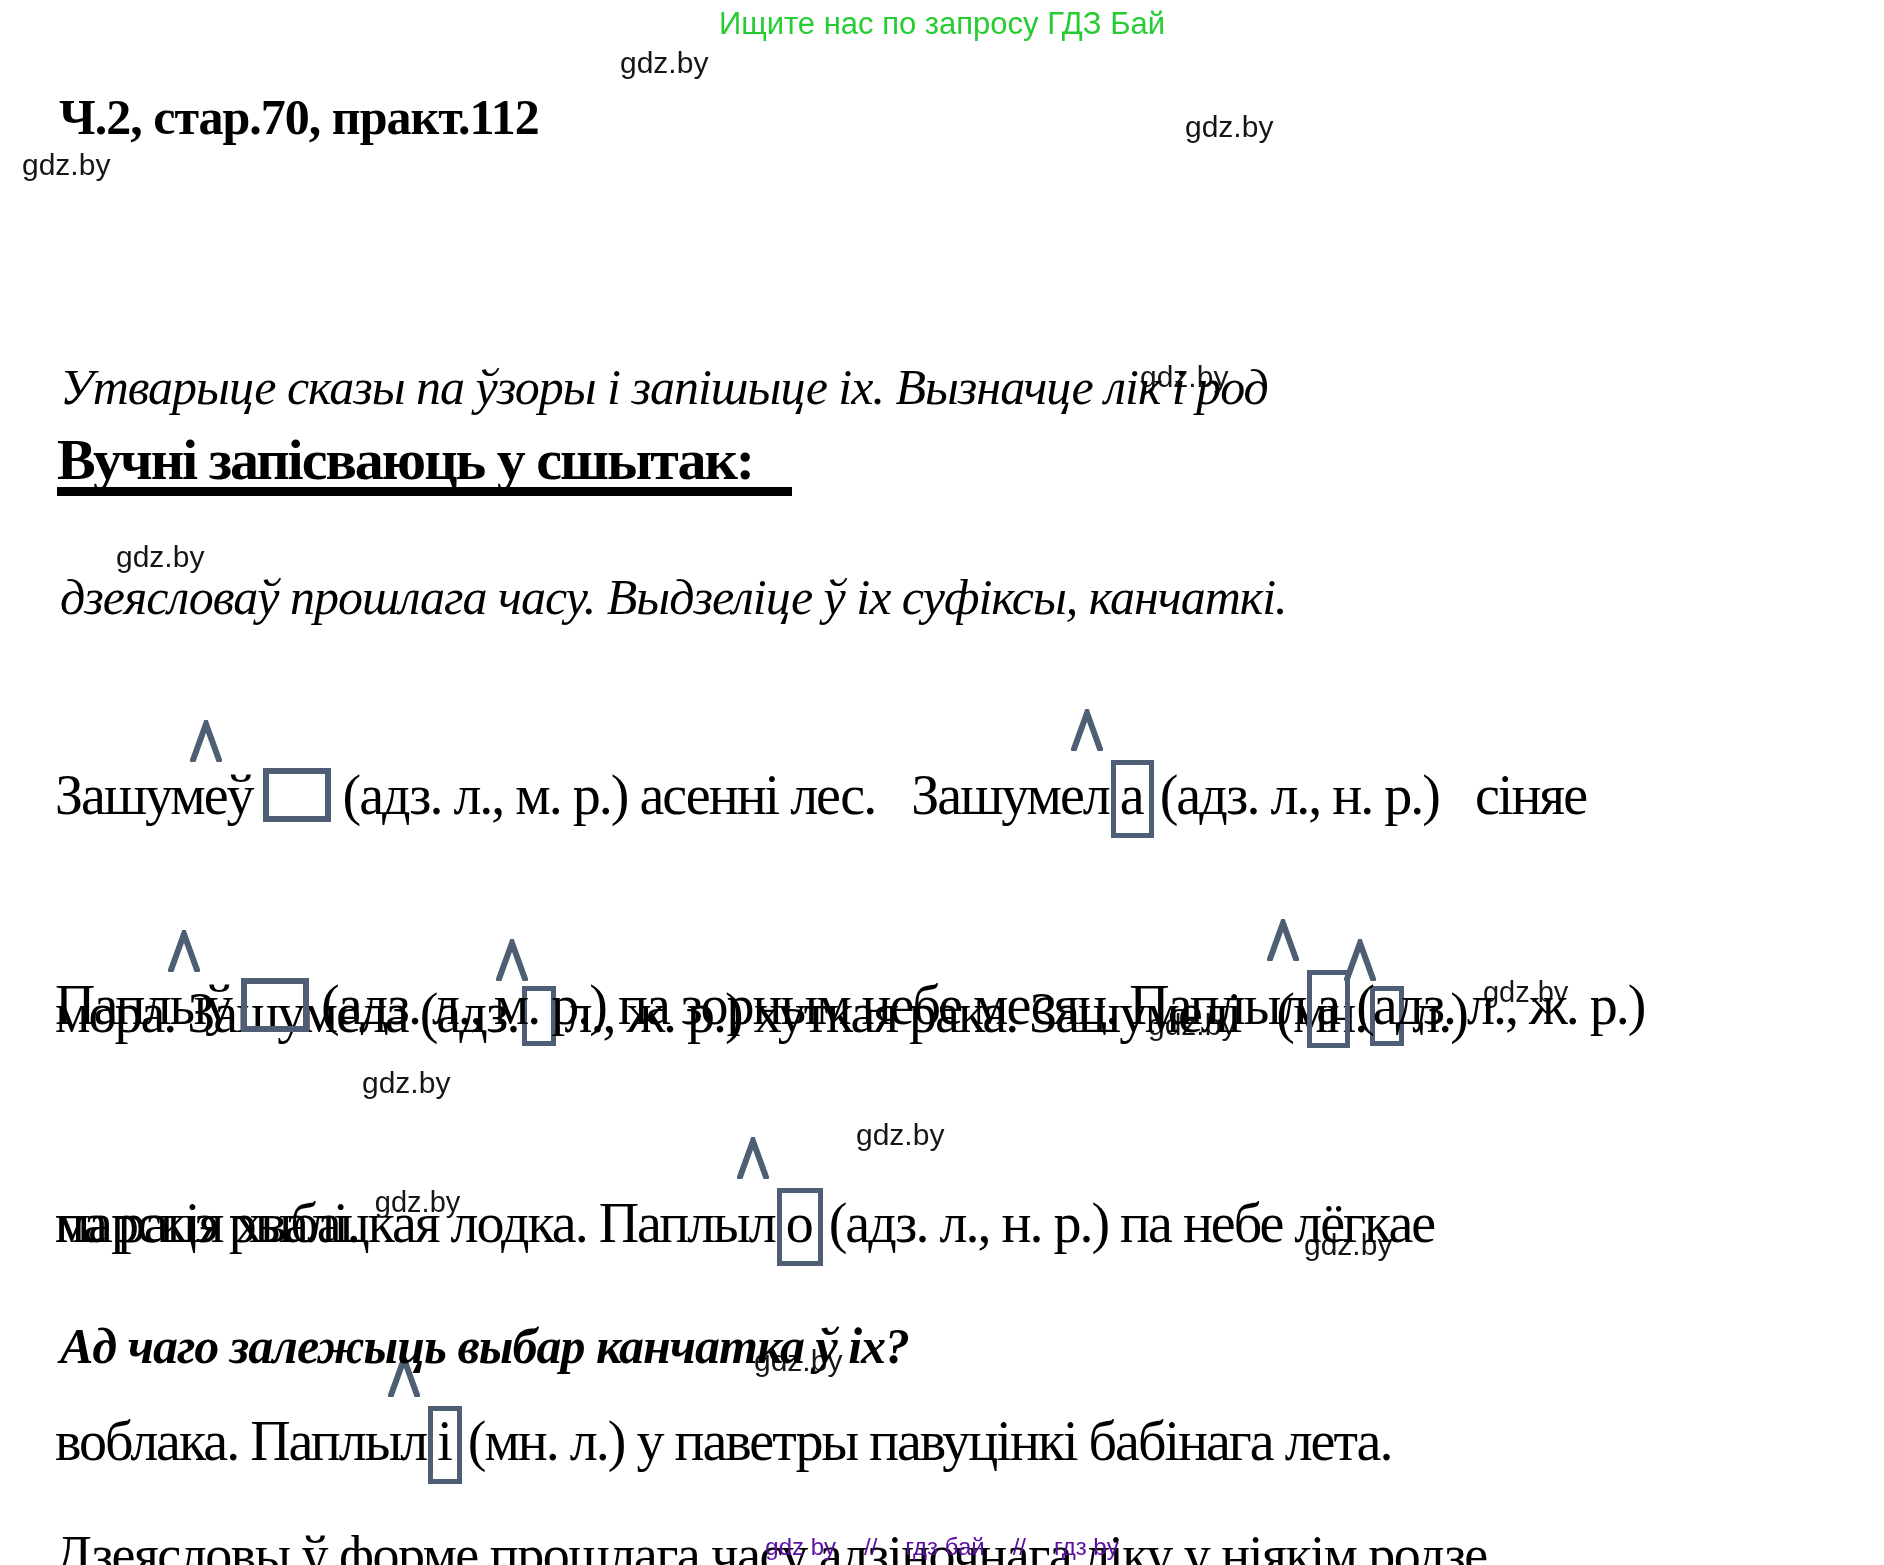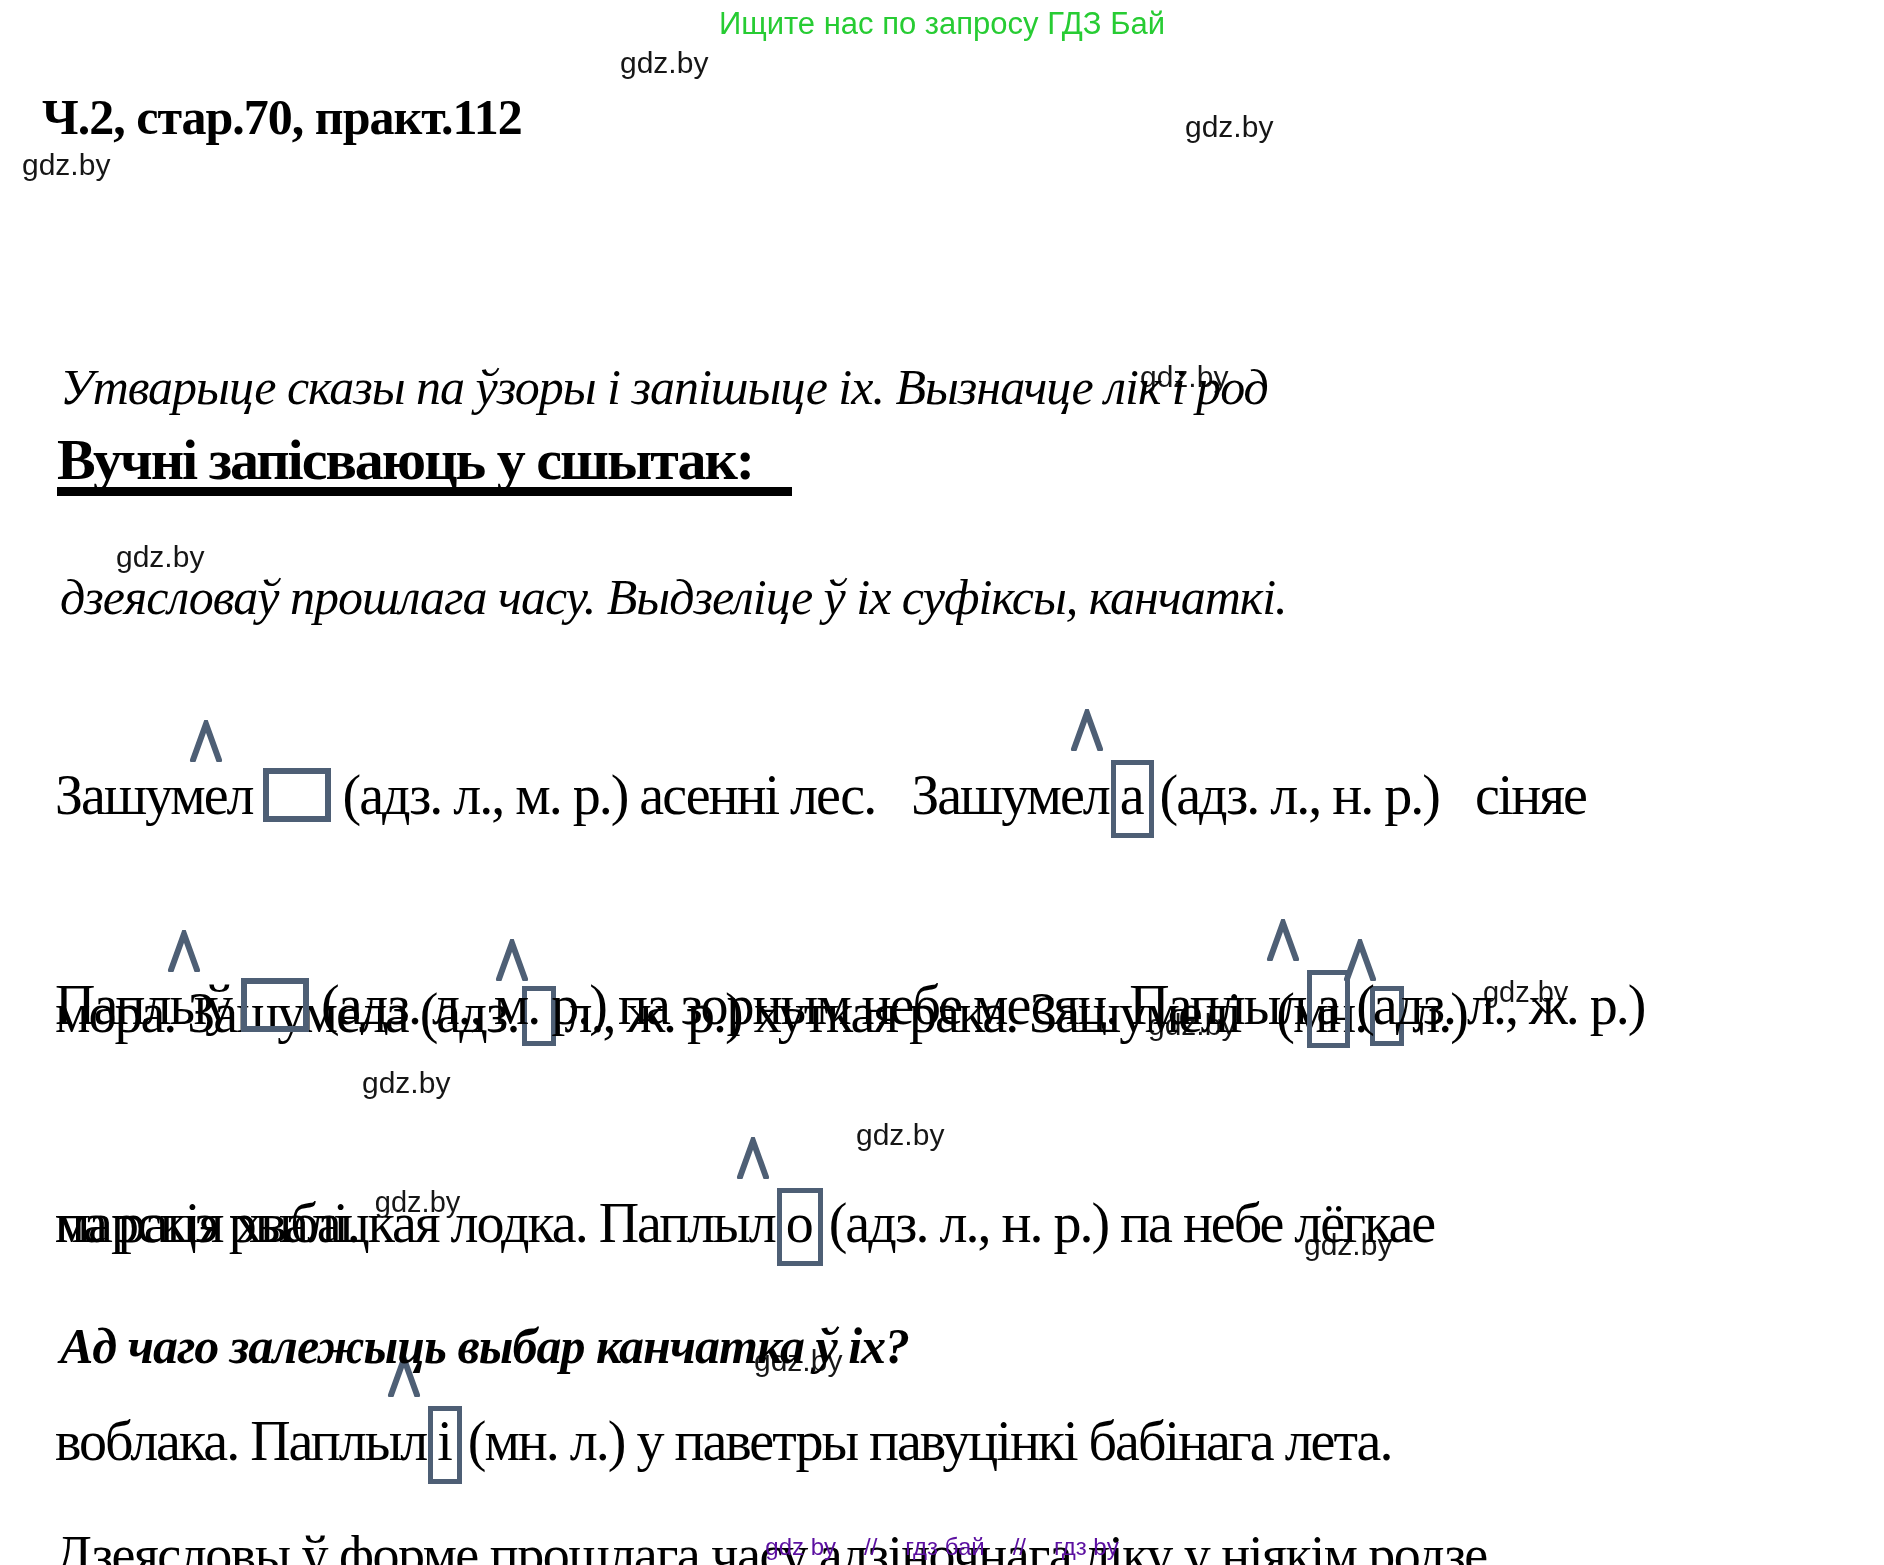--- a/index.html
+++ b/index.html
@@ -18,21 +18,21 @@
     position:absolute;font-family:"Liberation Sans", sans-serif;
     font-size:30px;color:var(--watermark_black,#161616);line-height:1;
     white-space:nowrap;
   }
   .wm-sup{
     font-family:"Liberation Sans", sans-serif;font-size:29px;letter-spacing:0;
     vertical-align:30px;margin-left:16px;line-height:1;
     color:var(--watermark_black,#161616);
   }
   .title{
-    position:absolute;left:42px;top:88px;font-size:50px;font-weight:bold;
+    position:absolute;left:59px;top:88px;font-size:50px;font-weight:bold;
     letter-spacing:-1px;white-space:pre;
   }
   .task{
     position:absolute;left:60px;top:212px;font-size:50px;font-weight:normal;
     font-style:italic;line-height:70px;letter-spacing:-1px;white-space:pre;
   }
   .heading{
     position:absolute;left:57px;top:426px;font-size:58px;font-weight:bold;
     letter-spacing:-2px;white-space:pre;
   }
@@ -106,21 +106,21 @@
 
   <div class="task">
     <div>Утварыце сказы па ўзоры і запішыце іх. Вызначце лік і род</div>
     <div>дзеясловаў прошлага часу. Выдзеліце ў іх суфіксы, канчаткі.</div>
   </div>
 
   <div class="heading">Вучні запісваюць у сшытак:</div>
   <div class="heading-underline"></div>
 
   <div class="bodytext" id="para1">
-    <div><span>Зашумел</span><span class="bigbox"><span class="caret on-bigbox"><svg viewBox="0 0 34 42">
+    <div><span>Зашумеў</span><span class="bigbox"><span class="caret on-bigbox"><svg viewBox="0 0 34 42">
               <path d="M4 40 L17 4 L30 40" fill="none" stroke="currentColor" stroke-width="6" stroke-linecap="round"></path>
             </svg></span></span><span>(адз. л., м. р.) асенні лес.   Зашумел</span><span class="lbox"><span class="caret on-lbox"><svg viewBox="0 0 34 42">
               <path d="M4 40 L17 4 L30 40" fill="none" stroke="currentColor" stroke-width="6" stroke-linecap="round"></path>
             </svg></span><span>а</span></span><span>(адз. л., н. р.)   сіняе</span></div>
     <div><span>мора. Зашумела (адз.</span><span class="emptybox"><span class="caret on-emptybox"><svg viewBox="0 0 34 42">
               <path d="M4 40 L17 4 L30 40" fill="none" stroke="currentColor" stroke-width="6" stroke-linecap="round"></path>
             </svg></span></span><span>л., ж. р.) хуткая рака. Зашумелі   (мн.</span><span class="emptybox"><span class="caret on-emptybox"><svg viewBox="0 0 34 42">
               <path d="M4 40 L17 4 L30 40" fill="none" stroke="currentColor" stroke-width="6" stroke-linecap="round"></path>
             </svg></span></span><span>л.)</span><span class="wm-sup">gdz.by</span></div>
     <div><span>марскія хвалі.</span><span class="wm-sup">gdz.by</span></div>

